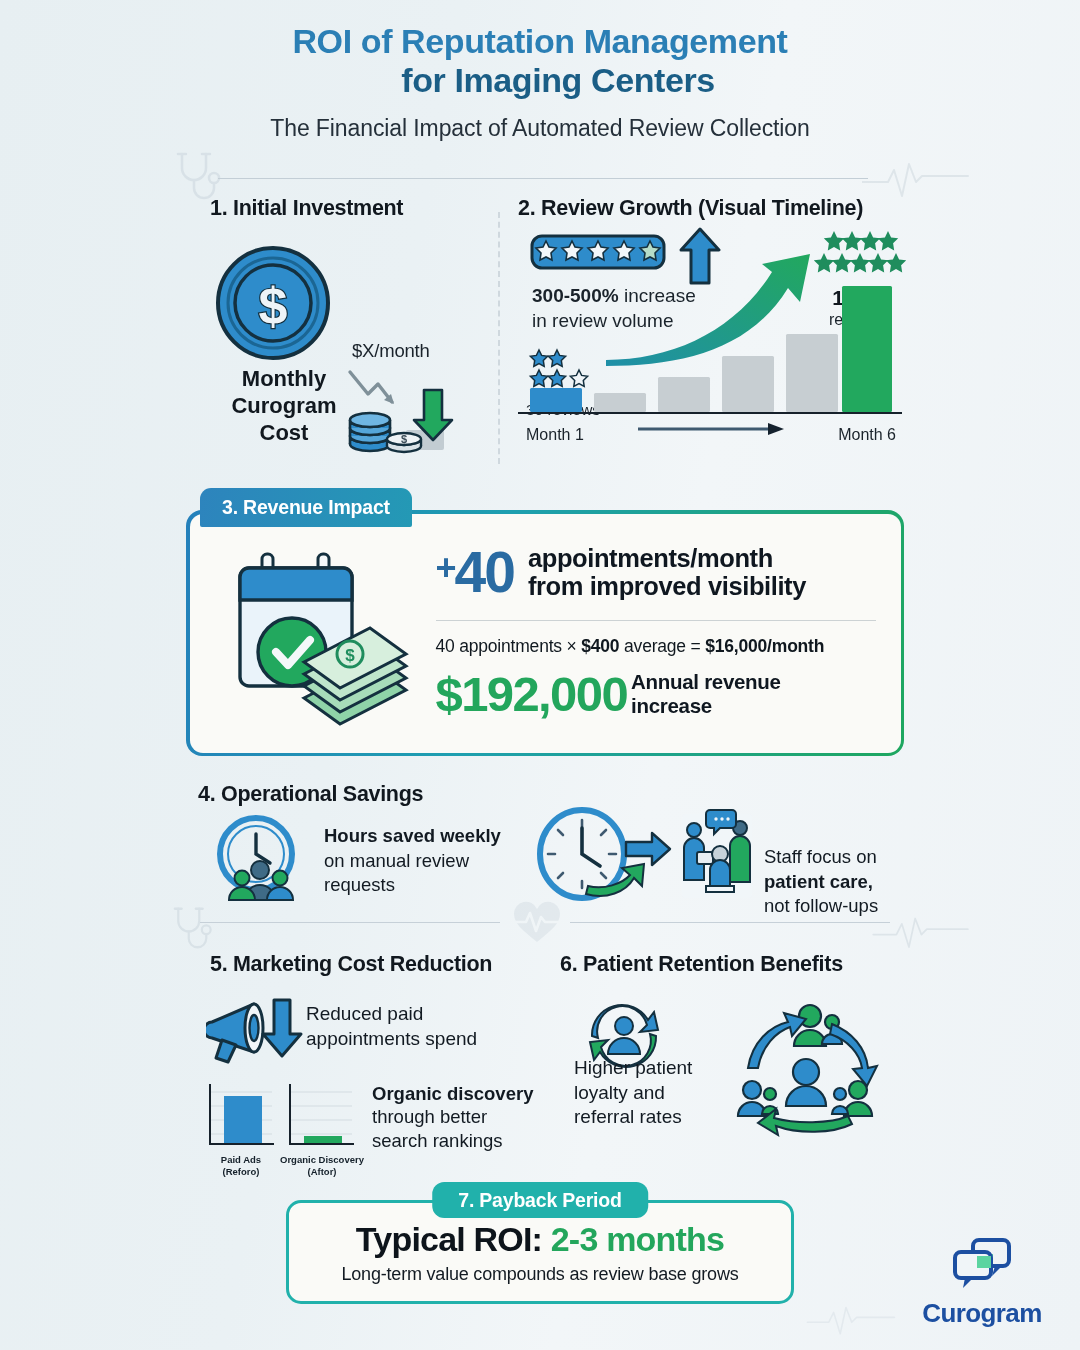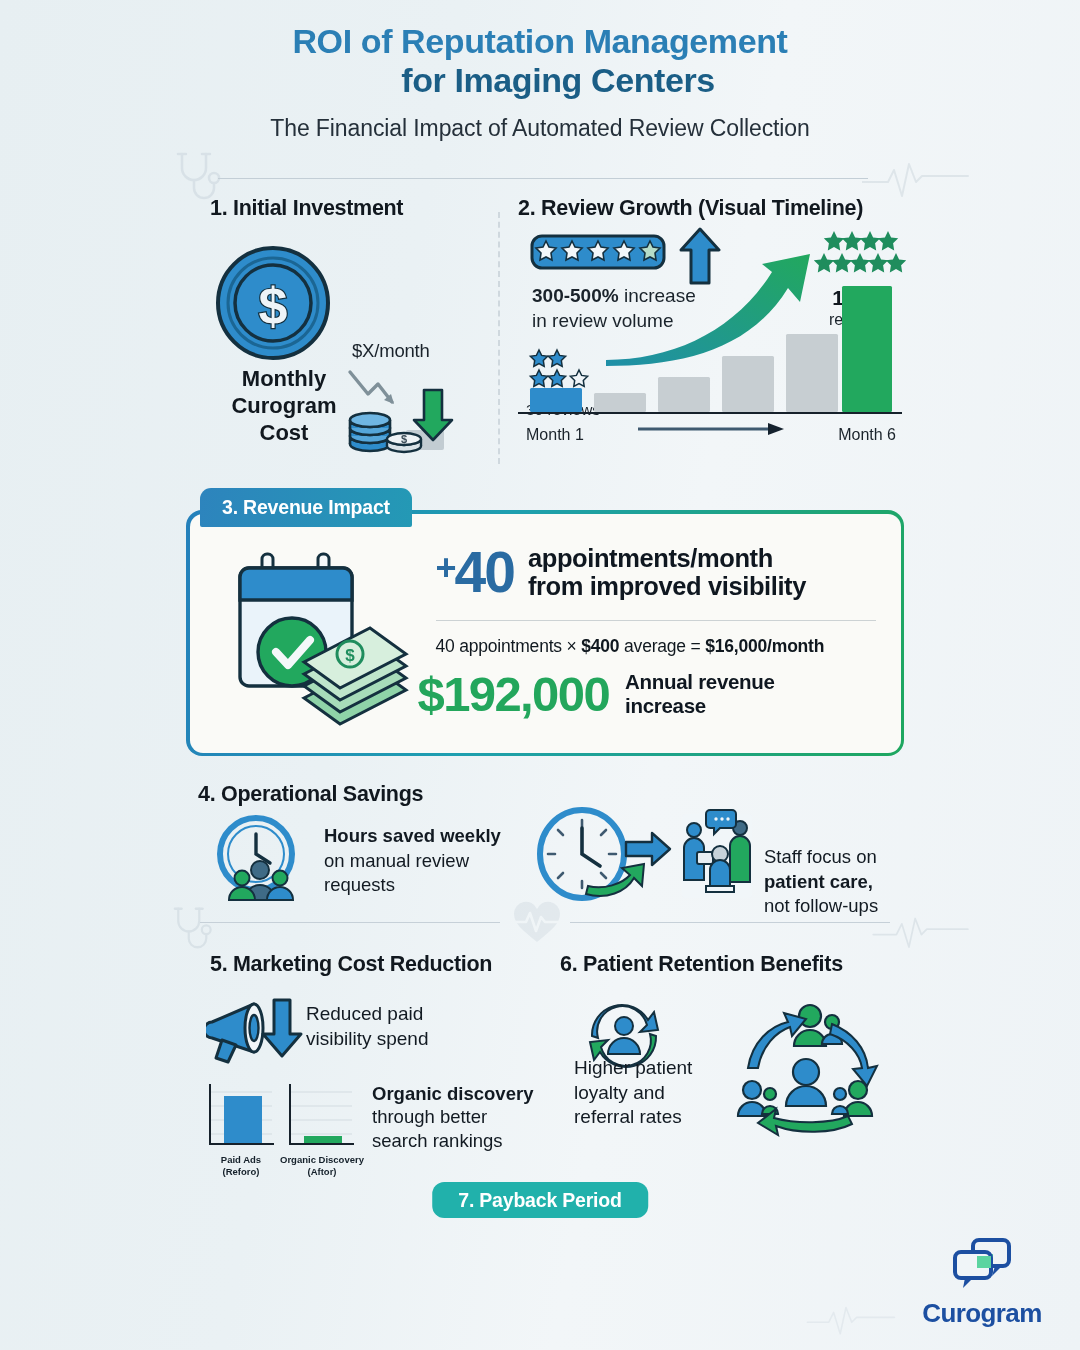--- a/index.html
+++ b/index.html
@@ -108,21 +108,21 @@
     width: 100%; height: 100%; border-radius: 13px;
     background: #fafaf7; position: relative; overflow: hidden;
   }
   .s3-big { position: absolute; left: 246px; top: 30px; display: flex; align-items: center; gap: 14px; }
   .s3-40 { font-size: 57px; font-weight: 700; color: #2a6ba2; letter-spacing: -2px; line-height: 1; }
   .s3-40 .plus { font-size: 36px; vertical-align: 12px; }
   .s3-appt { font-size: 25.5px; font-weight: 700; color: #0f1720; line-height: 1.13; letter-spacing: -.4px; }
   .s3-rule { position: absolute; left: 246px; top: 106px; width: 440px; height: 1px; background: #ccd2d4; }
   .s3-math { position: absolute; left: 246px; top: 122px; font-size: 17.5px; color: #10181f; letter-spacing: -.2px; }
   .s3-math b { font-weight: 700; }
-  .s3-ann { position: absolute; left: 228px; top: 156px; display: flex; align-items: center; gap: 16px; }
+  .s3-ann { position: absolute; left: 246px; top: 156px; display: flex; align-items: center; gap: 4px; }
   .s3-192 { font-size: 49px; font-weight: 700; color: #23a65c; letter-spacing: -1.6px; line-height: 1; }
   .s3-annl { font-size: 20.5px; font-weight: 700; color: #0f1720; line-height: 1.16; letter-spacing: -.3px; }
 
   
   #sec4 { position: absolute; left: 186px; top: 782px; width: 718px; height: 128px; }
   .s4-t1 {
     position: absolute; left: 138px; top: 42px; width: 200px;
     font-size: 18.5px; color: #121a22; line-height: 1.33;
   }
   .s4-t1 b { font-weight: 700; }
@@ -484,21 +484,21 @@
     <svg style="position:absolute;left:20px;top:42px" width="110" height="74" viewBox="0 0 110 74">
       <path d="M6 28 L48 10 v48 L6 44 a3 3 0 0 1 0-16z" fill="#2e8ccb" stroke="#14303f" stroke-width="3" stroke-linejoin="round"></path>
       <ellipse cx="48" cy="34" rx="9" ry="24" fill="#f1f6f9" stroke="#14303f" stroke-width="3"></ellipse>
       <ellipse cx="48" cy="34" rx="4.5" ry="13" fill="#2e8ccb" stroke="#14303f" stroke-width="2.4"></ellipse>
       <path d="M16 46 l-6 18 12 4 8-17z" fill="#2e8ccb" stroke="#14303f" stroke-width="3" stroke-linejoin="round"></path>
       <path d="M68 6 h16 v34 h11 L76 62 L57 40 h11 z" fill="#2e8ccb" stroke="#14303f" stroke-width="3" stroke-linejoin="round"></path>
     </svg>
 
     <div class="s5-t1">
       <span>Reduced paid</span><br>
-      <span>visibility spend</span>
+      <span>appointments spend</span>
     </div>
 
     <div class="minibars">
       <svg width="160" height="74" viewBox="0 0 160 74">
         <g stroke="#d3dce1" stroke-width="1">
           <path d="M4 12h62M4 26h62M4 40h62M4 54h62"></path>
           <path d="M84 12h62M84 26h62M84 40h62M84 54h62"></path>
         </g>
         <rect x="18" y="16" width="38" height="48" fill="#2e8ccb"></rect>
         <rect x="98" y="56" width="38" height="8" fill="#22a85e"></rect>
@@ -561,20 +561,26 @@
       </g>
 
       <path d="M22 70 C26 44 44 28 62 24 l-4-9 22 6-14 17 -2-9 C50 34 36 48 32 70z" fill="#2e8ccb" stroke="#14303f" stroke-width="2"></path>
       <path d="M106 26 C126 34 140 50 142 70 l9-2 -10 20 -14-17 9-1 C134 56 122 42 104 36z" fill="#2e8ccb" stroke="#14303f" stroke-width="2"></path>
       <path d="M126 126 C106 136 72 136 50 128 l2 9 -20-12 18-14 -2 9 C70 126 104 126 122 118z" fill="#22a85e" stroke="#14303f" stroke-width="2"></path>
     </svg>
   </div>
 
   <div id="sec7">
     <div class="s7-tab">7. Payback Period</div>
+    <div class="s7-card">
+      <div class="s7-main">
+        <span>Typical ROI: </span><span class="g">2-3 months</span>
+      </div>
+      <div class="s7-sub">Long-term value compounds as review base grows</div>
+    </div>
   </div>
 
   <div class="brand">
     <svg width="62" height="52" viewBox="0 0 62 52">
       <rect x="22" y="2" width="36" height="26" rx="6" fill="none" stroke="#1c4fa1" stroke-width="4"></rect>
       <path d="M44 28l-3 10 10-10" fill="#1c4fa1"></path>
       <rect x="26" y="16" width="16" height="14" fill="#5bd4a0"></rect>
       <rect x="4" y="14" width="36" height="26" rx="6" fill="#f0f5f8" stroke="#1c4fa1" stroke-width="4"></rect>
       <path d="M14 40l-2 10 10-10" fill="#1c4fa1"></path>
       <rect x="26" y="18" width="14" height="12" fill="#5bd4a0"></rect>

